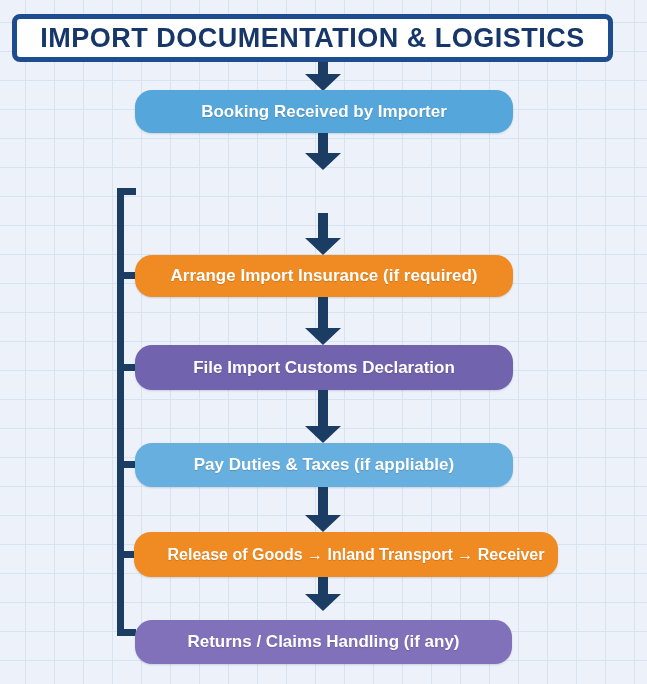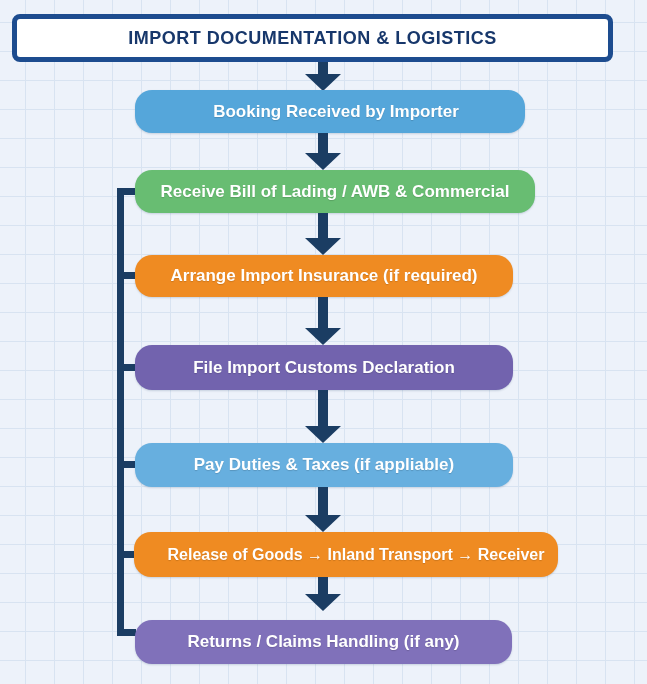--- a/index.html
+++ b/index.html
@@ -14,21 +14,21 @@
     background-image:
       linear-gradient(#d8e3f1 1px, transparent 1px),
       linear-gradient(90deg, #d8e3f1 1px, transparent 1px);
     background-size:29px 29px;
     background-position:-4px -7px;
   }
   .title-box{
     position:absolute;left:12px;top:14px;width:591px;height:38px;
     background:#ffffff;border:5px solid #1d4c8f;border-radius:8px;
     display:flex;align-items:center;justify-content:center;
-    color:#17376b;font-weight:bold;font-size:18px;letter-spacing:.5px;
+    color:#17376b;font-weight:bold;font-size:27px;letter-spacing:.5px;
     white-space:nowrap;
   }
   .node{
     position:absolute;left:135px;width:378px;height:43px;
     border-radius:17px;
     display:flex;align-items:center;justify-content:center;
     color:#ffffff;font-weight:bold;font-size:17px;
     text-shadow:0 1px 1px rgba(0,0,0,.15);
     white-space:nowrap;
     box-shadow:0 1px 2px rgba(30,60,100,.18);
@@ -89,21 +89,20 @@
   <div class="head h6"></div>
 
   <div class="vline"></div>
   <div class="stub t2"></div>
   <div class="stub t3"></div>
   <div class="stub t4"></div>
   <div class="stub t5"></div>
   <div class="stub t6"></div>
   <div class="stub t7"></div>
 
-  <div class="node n1" style="background: rgb(85, 166, 218); padding-left: 12px;">Booking Received by Importer</div>
-  <div class="node n2" style="background: rgb(104, 189, 114);">Receive Bill of Lading / AWB &amp; Commercial</div>
+  <div class="node n1" style="background: rgb(85, 166, 218);">Booking Received by Importer</div>
   <div class="node n3" style="background: rgb(239, 139, 34);">Arrange Import Insurance (if required)</div>
   <div class="node n4" style="background: rgb(114, 99, 174);">File Import Customs Declaration</div>
   <div class="node n5" style="background: rgb(103, 175, 223);">Pay Duties &amp; Taxes (if appliable)</div>
   <div class="node n6" style="background: rgb(239, 139, 34); padding-left: 20px;">Release of Goods → Inland Transport → Receiver</div>
   <div class="node n7" style="background: rgb(128, 113, 186); margin-top: 9px;">Returns / Claims Handling (if any)</div>
 
 </div>
 
 </body></html>

